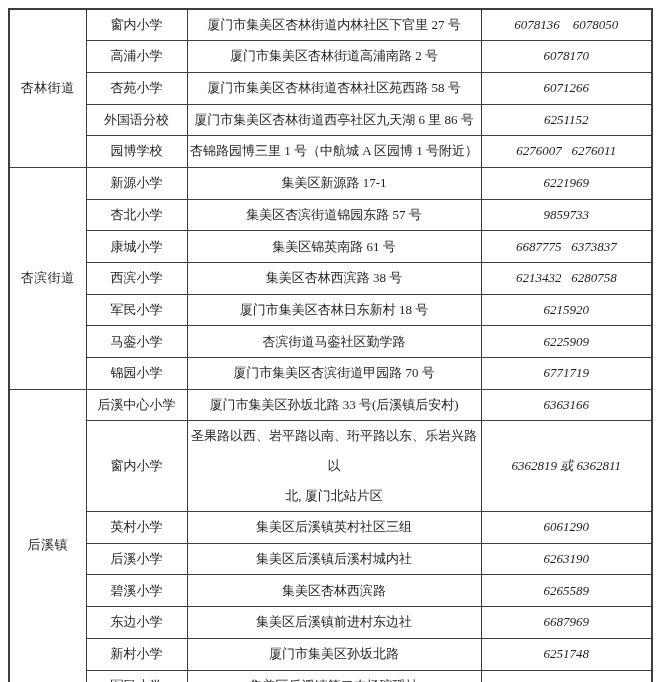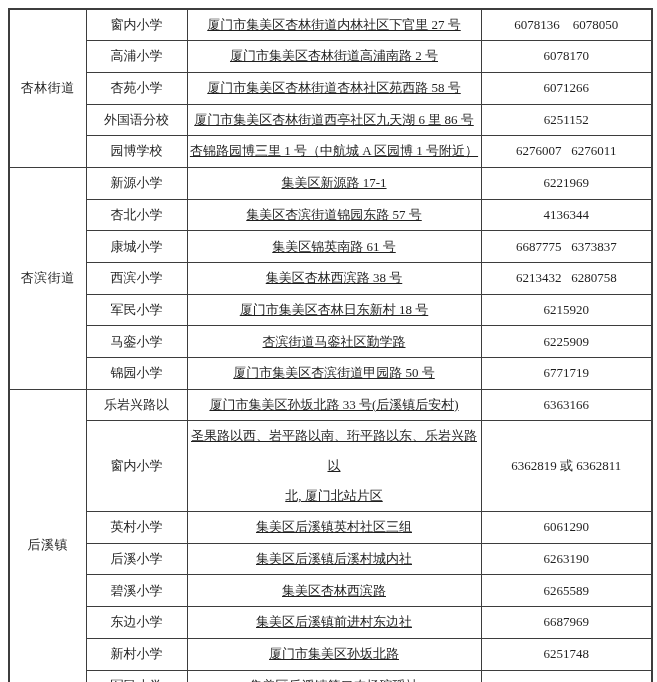--- a/index.html
+++ b/index.html
@@ -33,28 +33,28 @@
   tr.row-normal { height: 31.7px; }
   tr.row-tall   { height: 63.4px; }
   td.cell-district {
     letter-spacing: 0.5px;
     margin-left: 32px;
   }
   td.cell-address {
     text-align: left;
     padding-left: 10px;
     padding-right: 6px;
-    text-decoration: underline;
   }
   td.cell-address.pre-line {
     white-space: pre-line;
     line-height: 2.3;
   }
   td.cell-phone {
     white-space: pre;
+    font-style: italic;
   }
 </style>
 </head>
 <body>
 
 <table class="school-table">
   <colgroup>
     <col style="width:77px">
     <col style="width:101px">
     <col style="width:294px">
@@ -91,21 +91,21 @@
 
     <tr class="row-normal">
       <td class="cell-district" rowspan="7">杏滨街道</td>
       <td class="cell-school">新源小学</td>
       <td class="cell-address">集美区新源路 17-1</td>
       <td class="cell-phone">6221969</td>
     </tr>
     <tr class="row-normal">
       <td class="cell-school">杏北小学</td>
       <td class="cell-address">集美区杏滨街道锦园东路 57 号</td>
-      <td class="cell-phone">4136344</td>
+      <td class="cell-phone">9859733</td>
     </tr>
     <tr class="row-normal">
       <td class="cell-school">康城小学</td>
       <td class="cell-address">集美区锦英南路 61 号</td>
       <td class="cell-phone">6687775   6373837</td>
     </tr>
     <tr class="row-normal">
       <td class="cell-school">西滨小学</td>
       <td class="cell-address">集美区杏林西滨路 38 号</td>
       <td class="cell-phone">6213432   6280758</td>
@@ -115,27 +115,27 @@
       <td class="cell-address">厦门市集美区杏林日东新村 18 号</td>
       <td class="cell-phone">6215920</td>
     </tr>
     <tr class="row-normal">
       <td class="cell-school">马銮小学</td>
       <td class="cell-address">杏滨街道马銮社区勤学路</td>
       <td class="cell-phone">6225909</td>
     </tr>
     <tr class="row-normal">
       <td class="cell-school">锦园小学</td>
-      <td class="cell-address">厦门市集美区杏滨街道甲园路 50 号</td>
+      <td class="cell-address">厦门市集美区杏滨街道甲园路 70 号</td>
       <td class="cell-phone">6771719</td>
     </tr>
 
     <tr class="row-normal">
       <td class="cell-district" rowspan="8">后溪镇</td>
-      <td class="cell-school">乐岩兴路以</td>
+      <td class="cell-school">后溪中心小学</td>
       <td class="cell-address">厦门市集美区孙坂北路 33 号(后溪镇后安村)</td>
       <td class="cell-phone">6363166</td>
     </tr>
     <tr class="row-tall">
       <td class="cell-school">窗内小学</td>
       <td class="cell-address pre-line">圣果路以西、岩平路以南、珩平路以东、乐岩兴路以
 北, 厦门北站片区</td>
       <td class="cell-phone">6362819 或 6362811</td>
     </tr>
     <tr class="row-normal">

